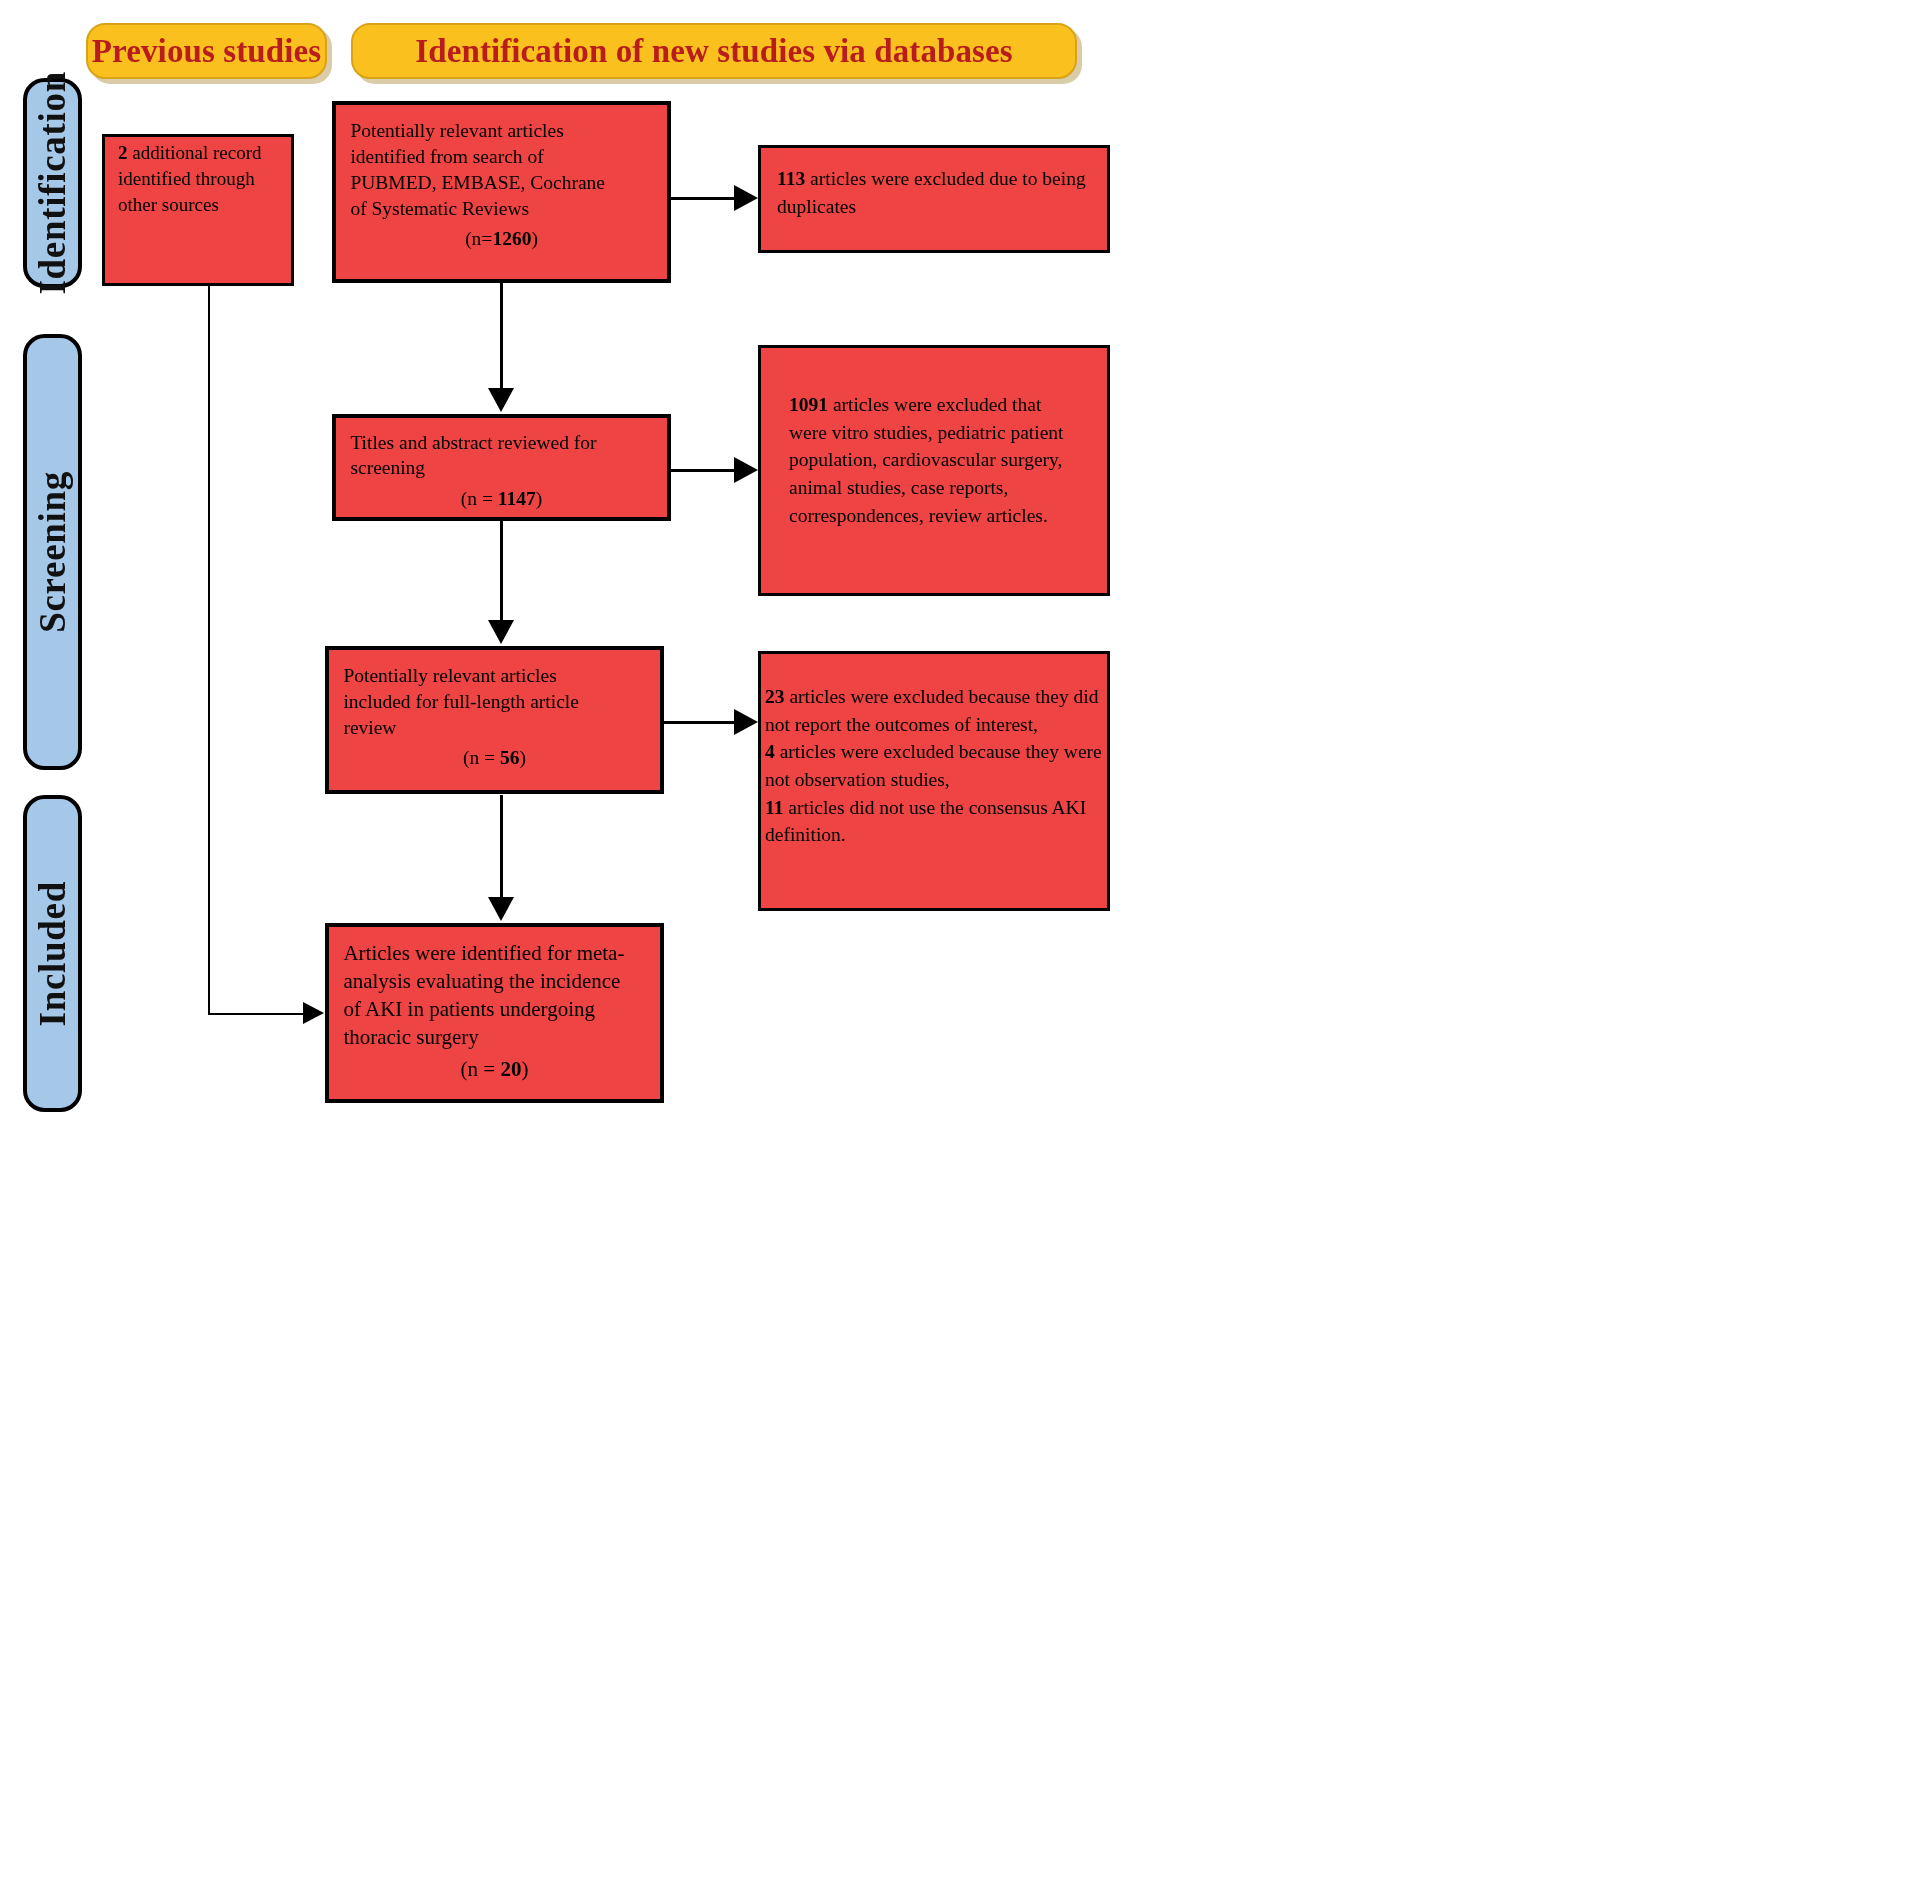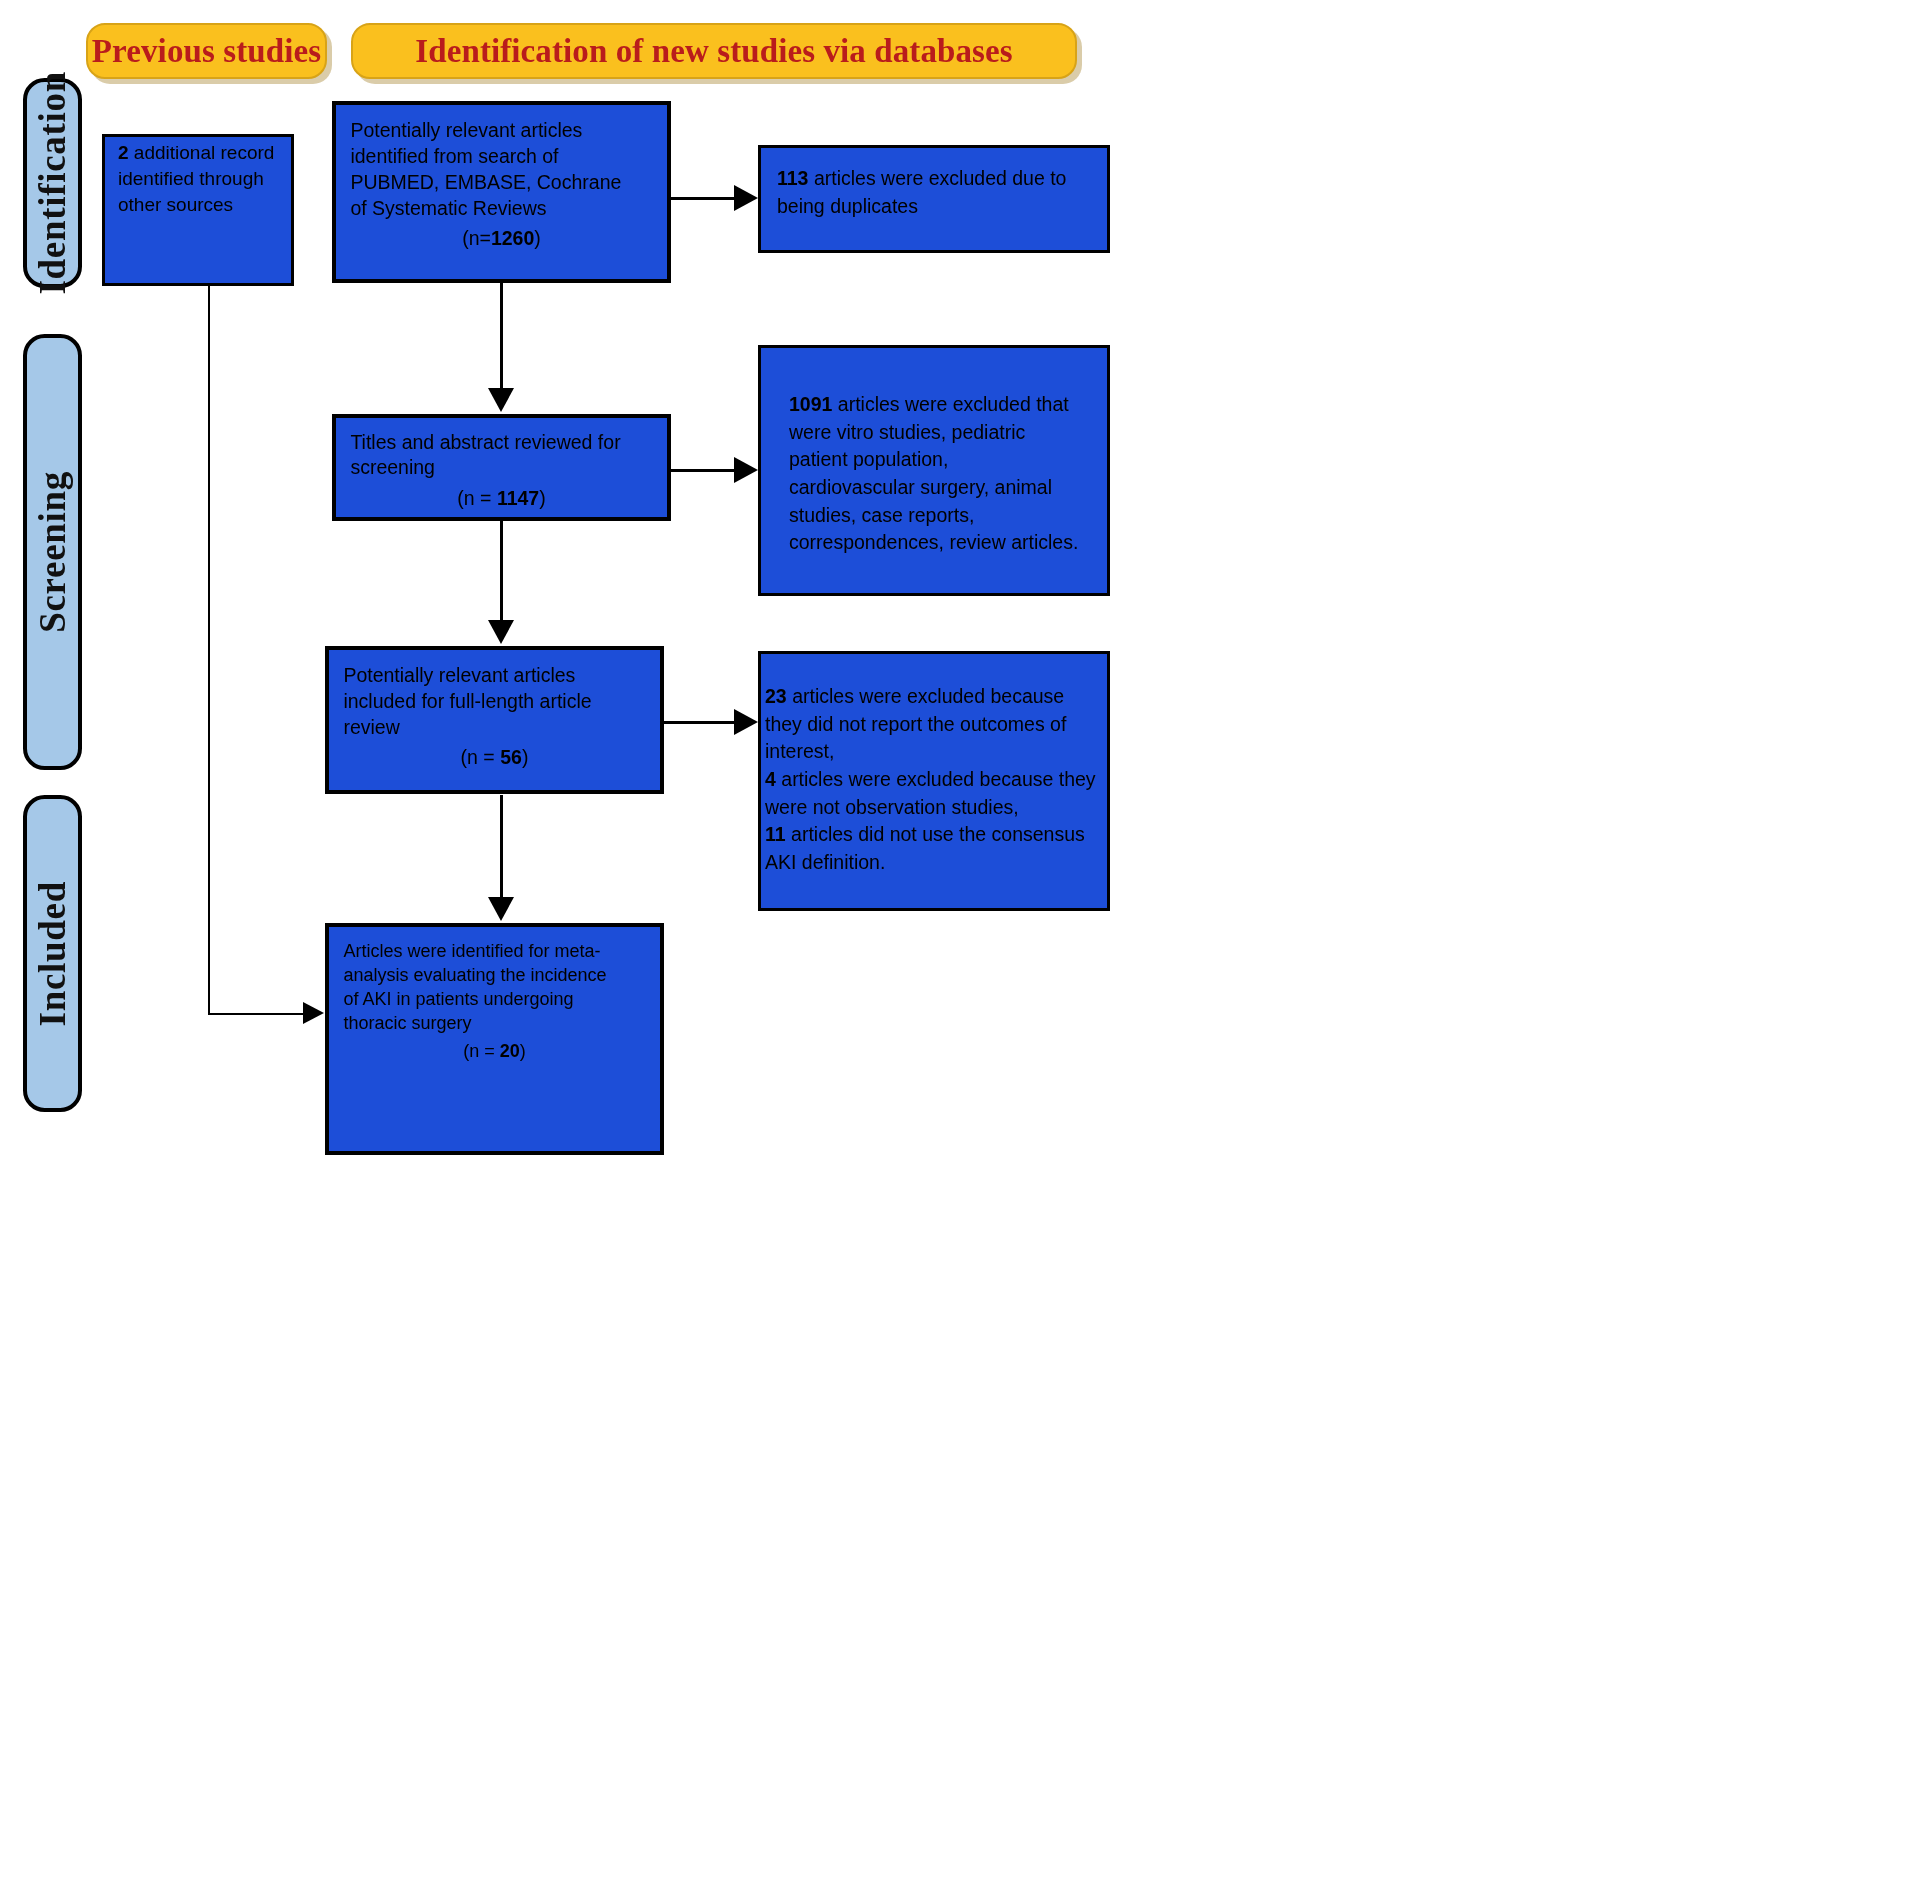--- a/index.html
+++ b/index.html
@@ -52,28 +52,28 @@
     font-size: 37px;
     color: #111111;
     white-space: nowrap;
     letter-spacing: 0.7px;
     font-family: "Liberation Serif", "DejaVu Serif", serif;
   }
 
   
   .box {
     position: absolute;
-    background: #1d4ed8;
+    background: #ef4444;
     border: 4.3px solid #000000;
     box-sizing: border-box;
     padding: 16px 19px;
     font-size: 32px;
     line-height: 1.30;
     color: #000000;
-    font-family: Liberation Sans, sans-serif;
+    font-family: Liberation Serif, serif;
   }
   .box.thin { border-width: 3.6px; }
   .box p { margin: 0; }
   .box .n {
     display: block;
     text-align: center;
     margin-top: 4.3px;
   }
   .box b { font-weight: bold; }
 
@@ -174,21 +174,21 @@
       <b>23</b><span> </span><span>articles were excluded because they did not report the outcomes of interest,</span>
     </p>
     <p>
       <b>4</b><span> </span><span>articles were excluded because they were not observation studies,</span>
     </p>
     <p>
       <b>11</b><span> </span><span>articles did not use the consensus AKI definition.</span>
     </p>
   </div>
 
-  <div class="box" style="left:325px; top:923px; width:339px; height:232px; font-size:18px; line-height:1.33; padding:13px 14.4px;">
+  <div class="box" style="left:325px; top:923px; width:339px; height:180px; font-size:21px; line-height:1.33; padding:13px 14.4px;">
     <p>Articles were identified for meta-</p>
     <p>analysis evaluating the incidence</p>
     <p>of AKI in patients undergoing</p>
     <p>thoracic surgery</p>
     <p class="n"><span>(n = </span><b>20</b><span>)</span></p>
   </div>
 
   <div class="hline" style="left:671px; top:197px; width:72px;"></div>
   <div class="arrow-right" style="left:734px; top:185px;"></div>
 

